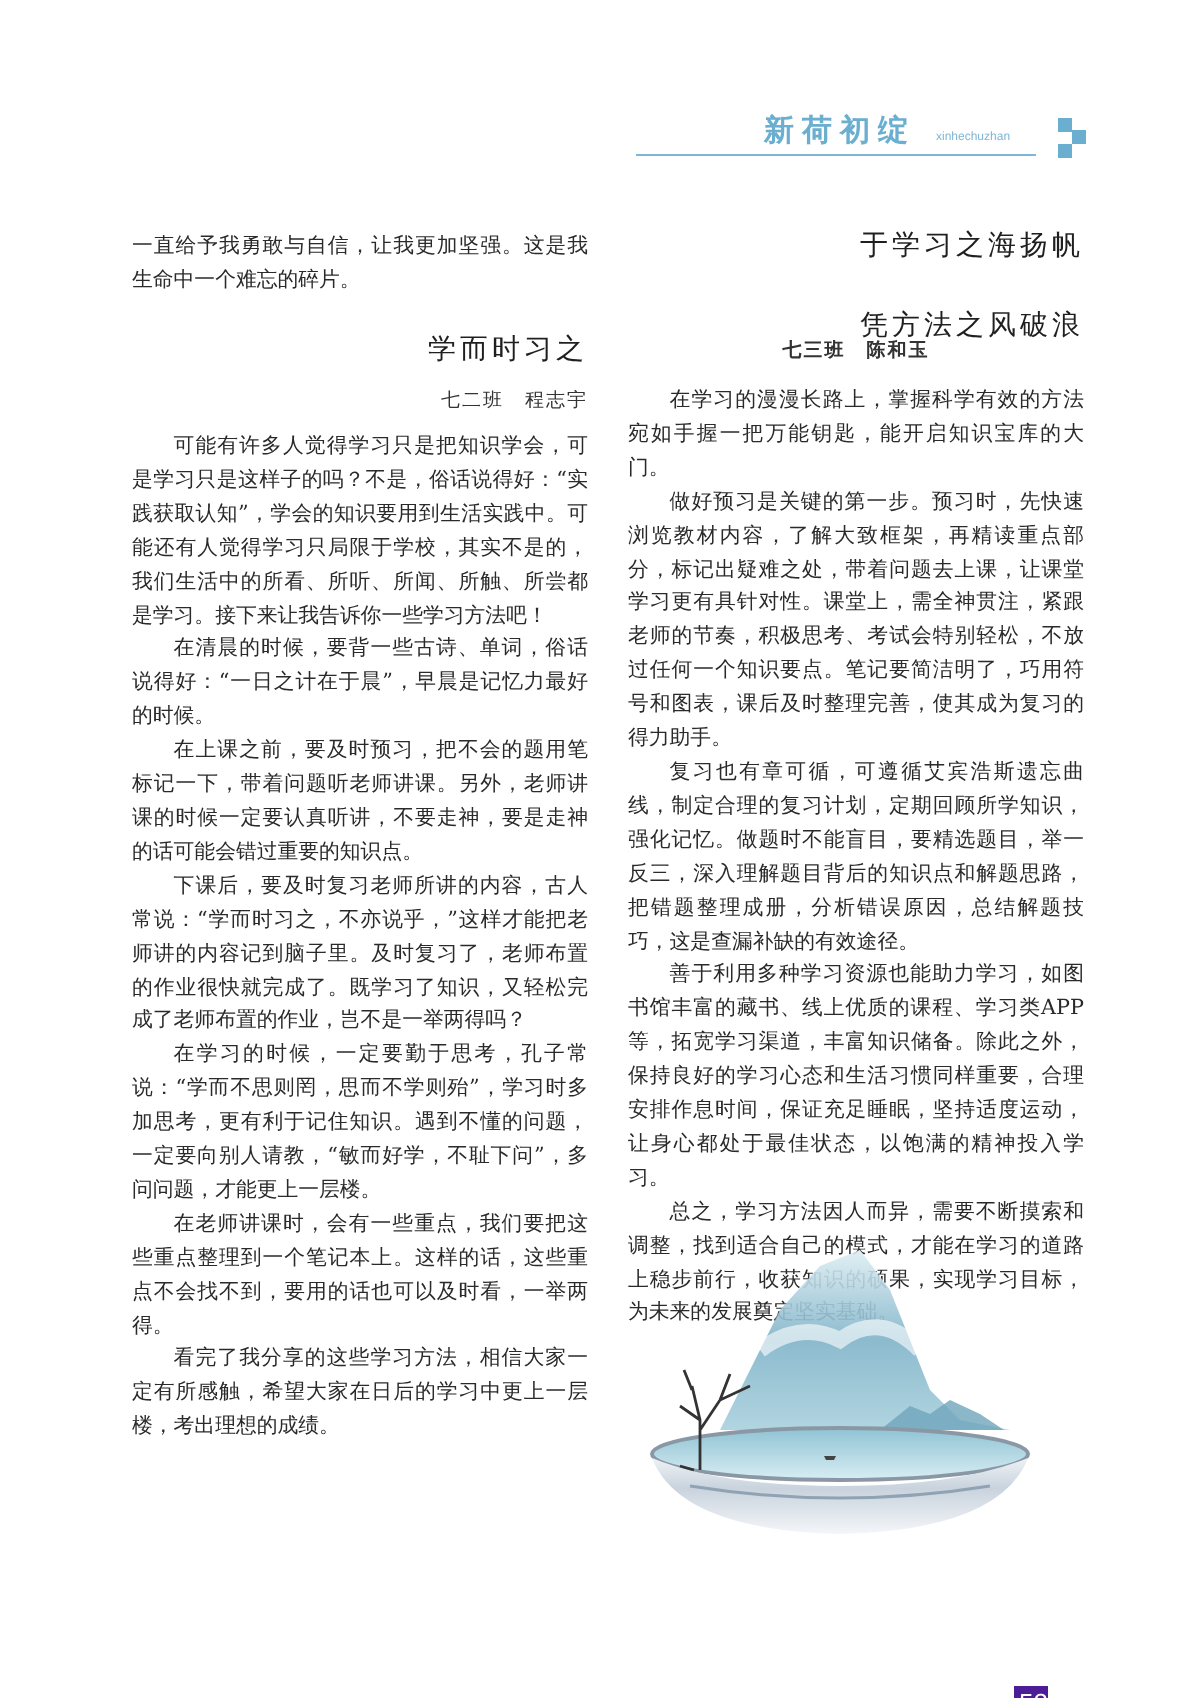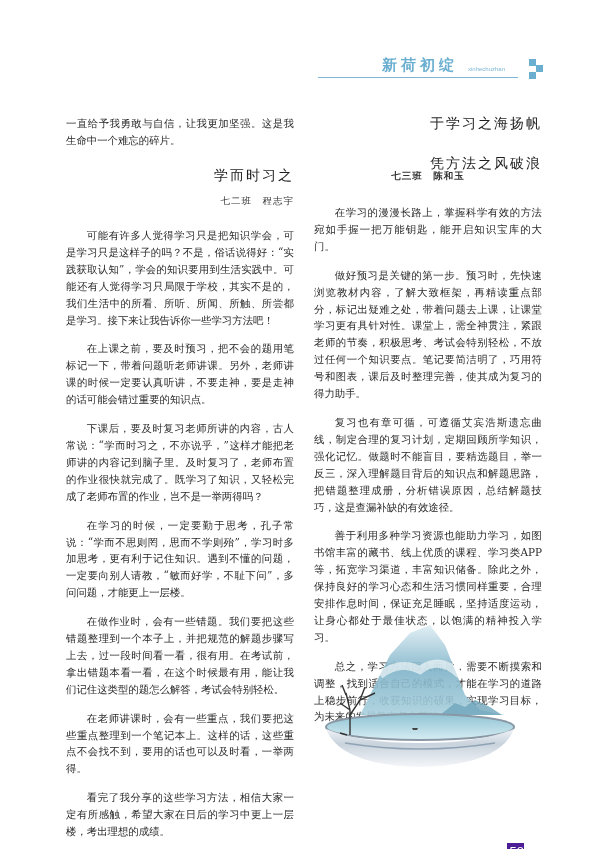--- a/index.html
+++ b/index.html
@@ -7,21 +7,21 @@
   .header{position:absolute;left:318px;top:56px;width:210px;height:24px;}
   .header-line{position:absolute;left:0;top:21px;width:200px;height:1px;background:#7fb6d4;}
   .header-title{position:absolute;left:64px;top:0;font-family:"DejaVu Sans","Liberation Sans",sans-serif;font-size:15px;font-weight:bold;color:#6aaed0;letter-spacing:4px;}
   .header-sub{position:absolute;left:150px;top:10px;font-family:"Liberation Sans",sans-serif;font-size:6px;color:#7fb6d4;}
   .header-squares{position:absolute;left:211px;top:3px;width:16px;height:20px;}
   .sq{position:absolute;background:#6aaed0;}
   .col{position:absolute;top:0;width:228px;font-size:10.4px;line-height:16.9px;text-align:justify;}
   .col-left{left:66px;}
   .col-right{left:314px;}
   p{margin:0;}
-  .indent{text-indent:2em;margin-top:12px;}
+  .indent{text-indent:2em;}
   .title{text-align:right;font-size:14px;line-height:24px;letter-spacing:2px;color:#1f1f1f;}
   .byline{text-align:center;font-size:9.5px;letter-spacing:1px;color:#333;}
   .figure{position:absolute;left:320px;top:615px;width:200px;height:160px;}
   .page-num{position:absolute;left:507px;top:843px;width:17px;height:17px;background:#4c1d95;color:#fff;font-family:"Liberation Sans",sans-serif;font-size:13px;line-height:17px;text-align:right;}
 </style>
 </head>
 <body>
 
 <div class="header">
   <div class="header-line"></div>
@@ -33,24 +33,24 @@
     <div class="sq" style="left:0;top:13px;width:7px;height:7px;"></div>
   </div>
 </div>
 
 <div class="col col-left">
   <p style="position:absolute;top:115px;left:0;width:228px;">一直给予我勇敢与自信，让我更加坚强。这是我生命中一个难忘的碎片。</p>
   <div class="title" style="position:absolute;top:163px;left:0;width:228px;">学而时习之</div>
   <div class="byline" style="position:absolute;top:193px;left:0;width:228px;text-align:right;">七二班　程志宇</div>
   <div style="position:absolute;top:215px;left:0;width:228px;">
     <p class="indent">可能有许多人觉得学习只是把知识学会，可是学习只是这样子的吗？不是，俗话说得好：“实践获取认知”，学会的知识要用到生活实践中。可能还有人觉得学习只局限于学校，其实不是的，我们生活中的所看、所听、所闻、所触、所尝都是学习。接下来让我告诉你一些学习方法吧！</p>
+    <p class="indent">在清晨的时候，要背一些古诗、单词，俗话说得好：“一日之计在于晨”，早晨是记忆力最好的时候。</p>
     <p class="indent">在上课之前，要及时预习，把不会的题用笔标记一下，带着问题听老师讲课。另外，老师讲课的时候一定要认真听讲，不要走神，要是走神的话可能会错过重要的知识点。</p>
     <p class="indent">下课后，要及时复习老师所讲的内容，古人常说：“学而时习之，不亦说乎，”这样才能把老师讲的内容记到脑子里。及时复习了，老师布置的作业很快就完成了。既学习了知识，又轻松完成了老师布置的作业，岂不是一举两得吗？</p>
     <p class="indent">在学习的时候，一定要勤于思考，孔子常说：“学而不思则罔，思而不学则殆”，学习时多加思考，更有利于记住知识。遇到不懂的问题，一定要向别人请教，“敏而好学，不耻下问”，多问问题，才能更上一层楼。</p>
-    <p class="indent">在做作业时，会有一些错题。我们要把这些错题整理到一个本子上，并把规范的解题步骤写上去，过一段时间看一看，很有用。在考试前，拿出错题本看一看，在这个时候最有用，能让我们记住这类型的题怎么解答，考试会特别轻松。</p>
     <p class="indent">在老师讲课时，会有一些重点，我们要把这些重点整理到一个笔记本上。这样的话，这些重点不会找不到，要用的话也可以及时看，一举两得。</p>
     <p class="indent">看完了我分享的这些学习方法，相信大家一定有所感触，希望大家在日后的学习中更上一层楼，考出理想的成绩。</p>
   </div>
 </div>
 
 <div class="col col-right">
   <div class="title" style="position:absolute;top:111px;left:0;width:228px;">于学习之海扬帆</div>
   <div class="title" style="position:absolute;top:135px;left:0;width:228px;margin-top:16px;">凭方法之风破浪</div>
   <div class="byline" style="position:absolute;top:168px;left:0;width:228px;font-weight:bold;">七三班　陈和玉</div>
   <div style="position:absolute;top:192px;left:0;width:228px;">

